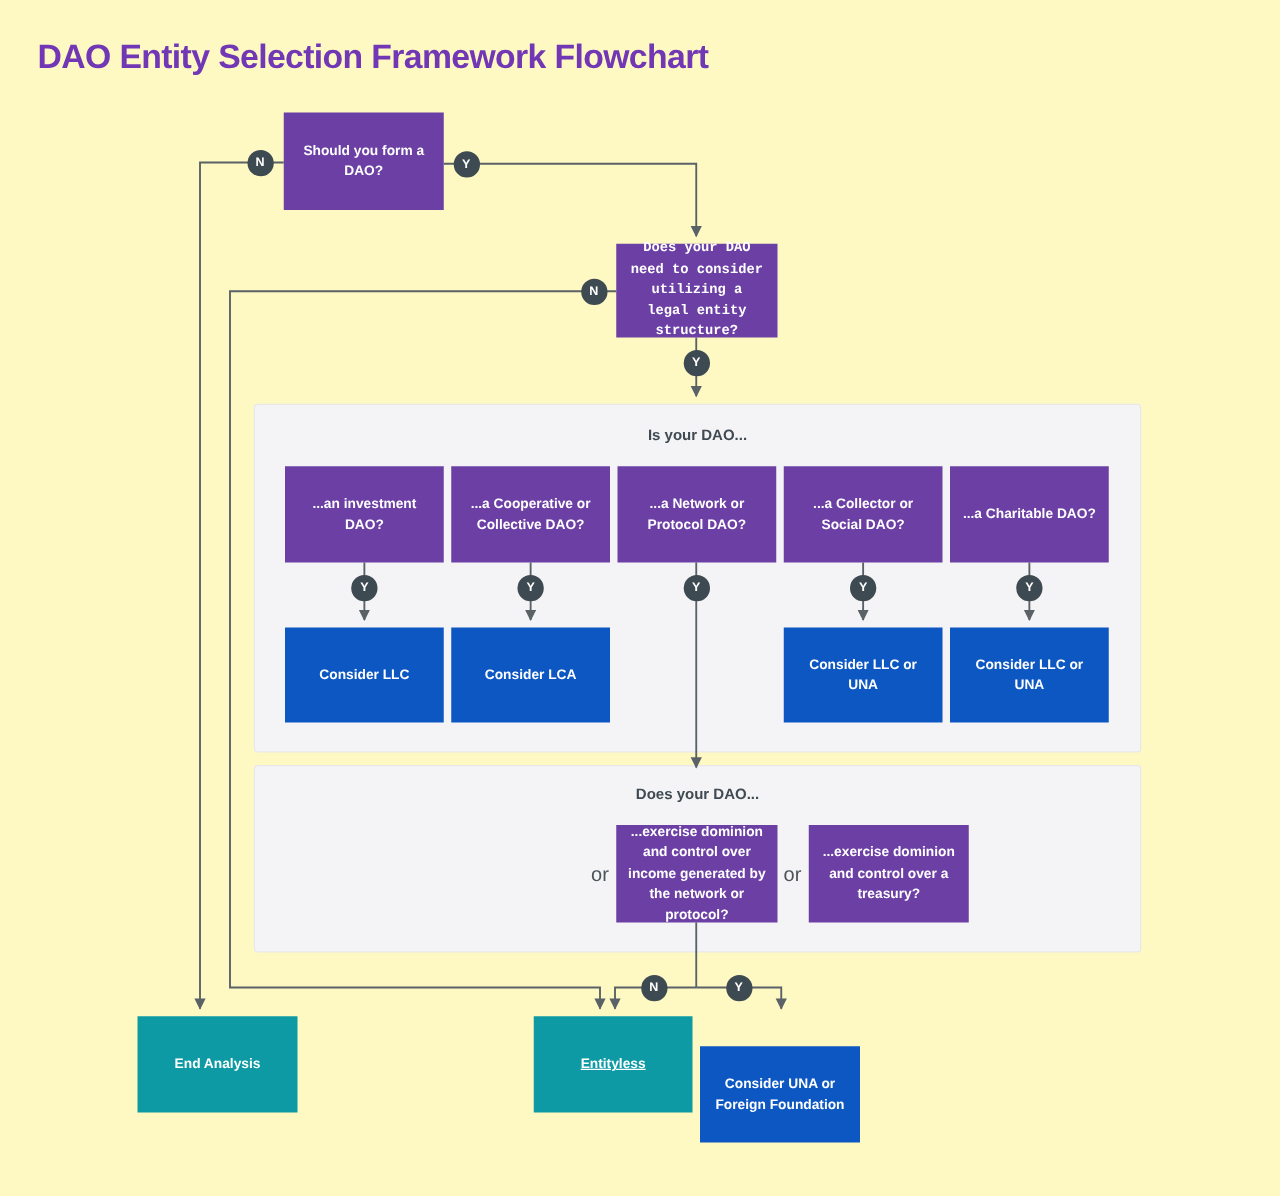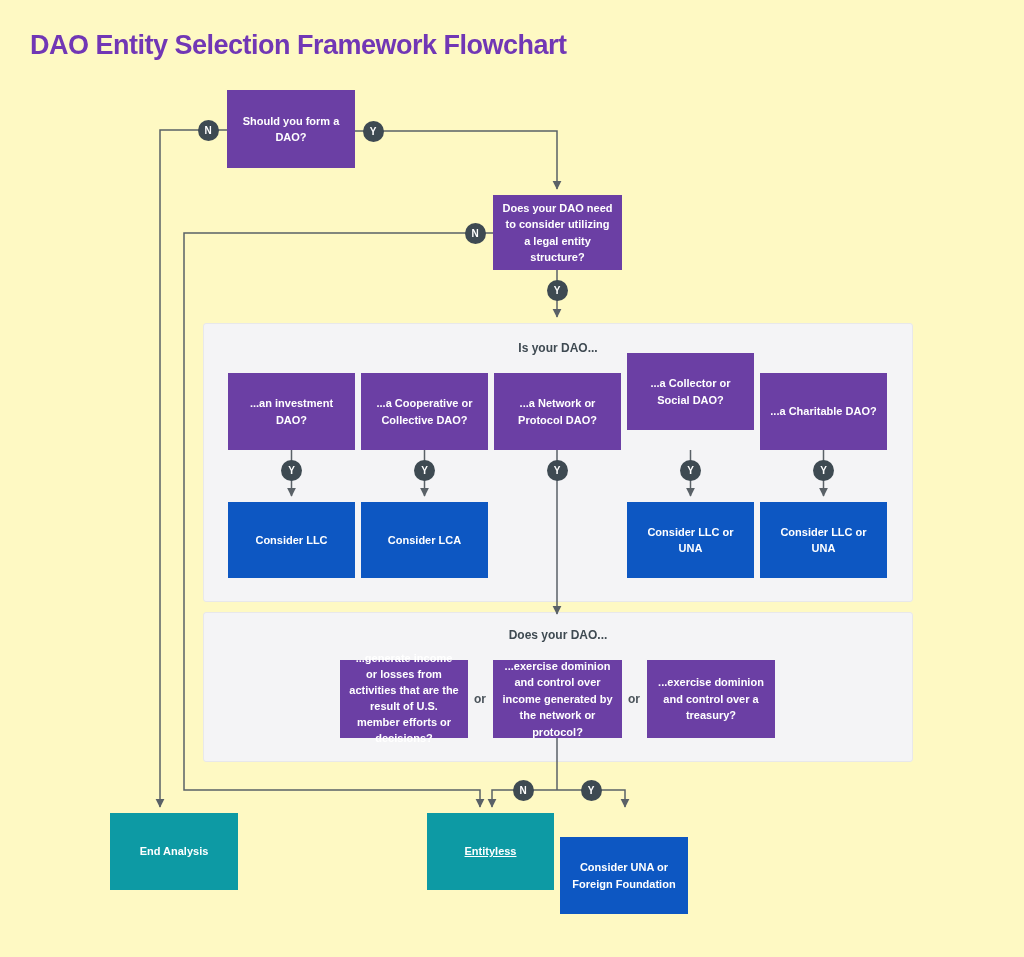--- a/index.html
+++ b/index.html
@@ -26,21 +26,21 @@
   }
   .purple{background:#6b3fa4;}
   .blue{background:#0d57c2;}
   .teal{background:#0d9aa4;}
   .ny{
     position:absolute;width:21px;height:21px;border-radius:50%;
     background:#3e4a52;color:#ffffff;font-size:10px;font-weight:bold;
     display:flex;align-items:center;justify-content:center;z-index:4;
   }
   .orlbl{
-    position:absolute;width:26px;text-align:center;font-size:12px;font-weight:700;
+    position:absolute;width:26px;text-align:center;font-size:16px;font-weight:400;
     color:#4a535a;
   }
   svg.wires{position:absolute;left:0;top:0;z-index:2;}
   .node,.sec-heading,.orlbl{z-index:3;}
   .logo{
     position:absolute;left:888px;top:882px;display:flex;align-items:flex-end;gap:4px;
   }
   .logo-mark{
     width:47px;height:47px;border-radius:10px;background:#7a5fad;
     display:flex;align-items:flex-end;justify-content:center;
@@ -77,36 +77,35 @@
       <path d="M690.5,450 L690.5,496" marker-end="url(#arr)"></path>
       <path d="M823.5,450 L823.5,496" marker-end="url(#arr)"></path>
       <path d="M557,450 L557,614" marker-end="url(#arr)"></path>
       <path d="M557,738 L557,790"></path>
       <path d="M557,790 L492,790 L492,807" marker-end="url(#arr)"></path>
       <path d="M557,790 L625,790 L625,807" marker-end="url(#arr)"></path>
     </g>
   </svg>
 
   <div class="node purple" style="left:227px;top:90px;width:128px;height:78px;">Should you form a DAO?</div>
-  <div class="node purple" style="left:493px;top:195px;width:129px;height:75px;">Does your DAO need to consider utilizing a legal entity structure?</div>
+  <div class="node purple" style="left:493px;top:195px;width:129px;height:75px;font-family:Liberation Mono, monospace;">Does your DAO need to consider utilizing a legal entity structure?</div>
 
   <div class="sec-heading" style="top:341px;">Is your DAO...</div>
   <div class="node purple" style="left:228px;top:373px;width:127px;height:77px;">...an investment DAO?</div>
   <div class="node purple" style="left:361px;top:373px;width:127px;height:77px;">...a Cooperative or Collective DAO?</div>
   <div class="node purple" style="left:494px;top:373px;width:127px;height:77px;">...a Network or Protocol DAO?</div>
-  <div class="node purple" style="left:627px;top:353px;width:127px;height:77px;">...a Collector or Social DAO?</div>
+  <div class="node purple" style="left:627px;top:373px;width:127px;height:77px;">...a Collector or Social DAO?</div>
   <div class="node purple" style="left:760px;top:373px;width:127px;height:77px;">...a Charitable DAO?</div>
 
   <div class="node blue" style="left:228px;top:502px;width:127px;height:76px;">Consider LLC</div>
   <div class="node blue" style="left:361px;top:502px;width:127px;height:76px;">Consider LCA</div>
   <div class="node blue" style="left:627px;top:502px;width:127px;height:76px;">Consider LLC or UNA</div>
   <div class="node blue" style="left:760px;top:502px;width:127px;height:76px;">Consider LLC or UNA</div>
 
   <div class="sec-heading" style="top:628px;">Does your DAO...</div>
-  <div class="node purple" style="left:340px;top:660px;width:128px;height:78px;line-height:1.45;">...generate income or losses from activities that are the result of U.S. member efforts or decisions?</div>
   <div class="orlbl" style="left:467px;top:692px;">or</div>
   <div class="node purple" style="left:493px;top:660px;width:129px;height:78px;">...exercise dominion and control over income generated by the network or protocol?</div>
   <div class="orlbl" style="left:621px;top:692px;">or</div>
   <div class="node purple" style="left:647px;top:660px;width:128px;height:78px;">...exercise dominion and control over a treasury?</div>
 
   <div class="node teal" style="left:110px;top:813px;width:128px;height:77px;">End Analysis</div>
   <div class="node teal" style="left:427px;top:813px;width:127px;height:77px;text-decoration:underline;">Entityless</div>
   <div class="node blue" style="left:560px;top:813px;width:128px;height:77px;margin-top:24px;">Consider UNA or Foreign Foundation</div>
 
   <div class="ny" style="left:197.5px;top:119.5px;">N</div>

